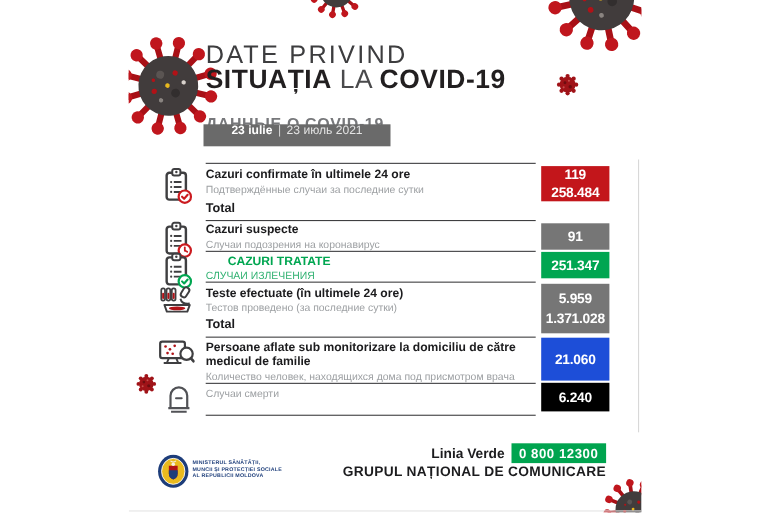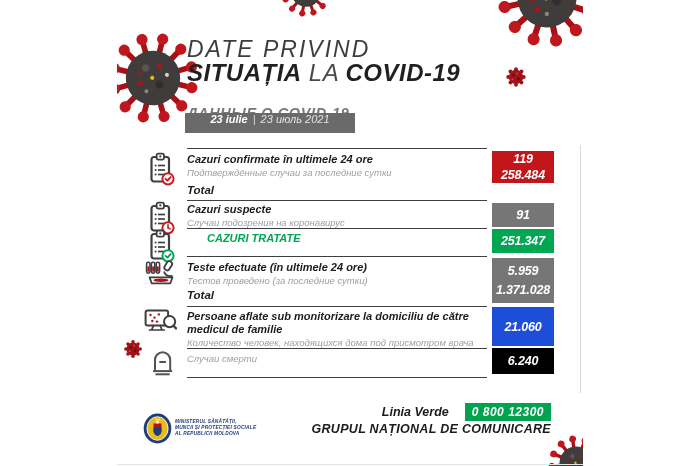--- a/index.html
+++ b/index.html
@@ -1,21 +1,21 @@
 <!DOCTYPE html>
 <html><head>
 <meta charset="utf-8">
 <style>
   * { margin:0; padding:0; box-sizing:border-box; }
   html,body { width:700px; height:466px; background:#ffffff;
     font-family:"Liberation Sans","DejaVu Sans",sans-serif; }
   body { position:relative; overflow:hidden; }
 
   .artboard { position:absolute; left:117px; top:0; width:466px; height:466px;
-    background:#ffffff; overflow:hidden;font-style:italic; }
+    background:#ffffff; overflow:hidden; }
 
   .virus { position:absolute; pointer-events:none; }
 
   
   .title1 { position:absolute; left:70px; top:36px; font-size:23px; font-weight:400;
     color:#3d3d3f; letter-spacing:2px; white-space:nowrap; }
   .title2 { position:absolute; left:70px; top:59px; font-size:24px; color:#221f20;
     letter-spacing:0.5px; white-space:nowrap; }
   .title2 .b { font-weight:bold; }
   .title2 .l { font-weight:400; color:#4a4a4c; }
@@ -36,21 +36,21 @@
   .row-sub { font-size:9.5px; color:#9da0a3; line-height:11px; margin-top:1px; }
   .total-label { position:absolute; left:70px; font-size:11.5px; font-weight:bold; color:#1c1c1e; }
   .value-box { position:absolute; left:375px; width:62px; display:flex; flex-direction:column;
     align-items:center; justify-content:space-evenly; color:#ffffff; font-weight:bold;
     font-size:12.5px; letter-spacing:-0.2px; }
 
   
   .ministry-logo { position:absolute; left:26px; top:413px; }
   .ministry-text { position:absolute; left:58px; top:419px; color:#20407c;
     font-size:4.8px; font-weight:bold; line-height:6px; letter-spacing:0.2px; }
-  .hotline { position:absolute; right:32px; top:403px; display:flex; align-items:center; gap:16px; }
+  .hotline { position:absolute; right:32px; top:403px; display:flex; align-items:center; gap:6px; }
   .hotline-label { font-size:12.5px; font-weight:bold; color:#1c1c1e; }
   .hotline-number { color:#ffffff; font-size:12px; font-weight:bold; padding:2px 7px;
     letter-spacing:0.5px; }
   .group-name { position:absolute; right:32px; top:422px; font-size:12.5px; font-weight:bold;
     color:#1c1c1e; letter-spacing:0.3px; white-space:nowrap; }
 
   .edge-right { position:absolute; left:463px; top:145px; width:1px; height:248px; background:#d8d8d8; }
   .edge-bottom { position:absolute; left:0; top:464px; width:466px; height:1px; background:#e4e4e4; }
 </style>
 </head>
@@ -209,20 +209,21 @@
       <line x1="10" y1="13.5" x2="17" y2="13.5" stroke="#3f3f41" stroke-width="1.7"></line>
     <circle cx="7.6" cy="18" r="1" fill="#3f3f41"></circle>
       <line x1="10" y1="18" x2="17" y2="18" stroke="#3f3f41" stroke-width="1.7"></line>
     <circle cx="7.6" cy="22.5" r="1" fill="#3f3f41"></circle>
       <line x1="10" y1="22.5" x2="17" y2="22.5" stroke="#3f3f41" stroke-width="1.7"></line>
     <circle cx="20" cy="26.8" r="5.6" fill="#ffffff" stroke="#00a651" stroke-width="2"></circle>
     <polyline points="17.5,26.8 19.4,28.7 22.6,25.1" fill="none" stroke="#00a651" stroke-width="1.9" stroke-linecap="round" stroke-linejoin="round"></polyline>
   </svg>
   <div class="row-text" style="top:232px">
     <div class="row-title" style="color: rgb(0, 166, 81); margin-left: 20px;">CAZURI TRATATE</div>
+    <div class="row-sub" style="color: rgb(51, 178, 115);">СЛУЧАИ ИЗЛЕЧЕНИЯ</div>
   </div>
   <div class="value-box" style="top: 229px; height: 24px; background-color: rgb(0, 166, 81);">
     <span>251.347</span>
   </div>
 
   <svg class="row-icon" style="left:27px;top:260px" width="34" height="27" viewBox="0 0 34 27">
     <rect x="2.6" y="2.2" width="3.4" height="11" rx="1.6" fill="none" stroke="#3f3f41" stroke-width="1.6"></rect>
     <rect x="3.4" y="6.2" width="1.8" height="5.6" rx="0.9" fill="#b11217"></rect>
     <rect x="7.4" y="2.2" width="3.4" height="11" rx="1.6" fill="none" stroke="#3f3f41" stroke-width="1.6"></rect>
     <rect x="8.2" y="6.2" width="1.8" height="5.6" rx="0.9" fill="#b11217"></rect>

